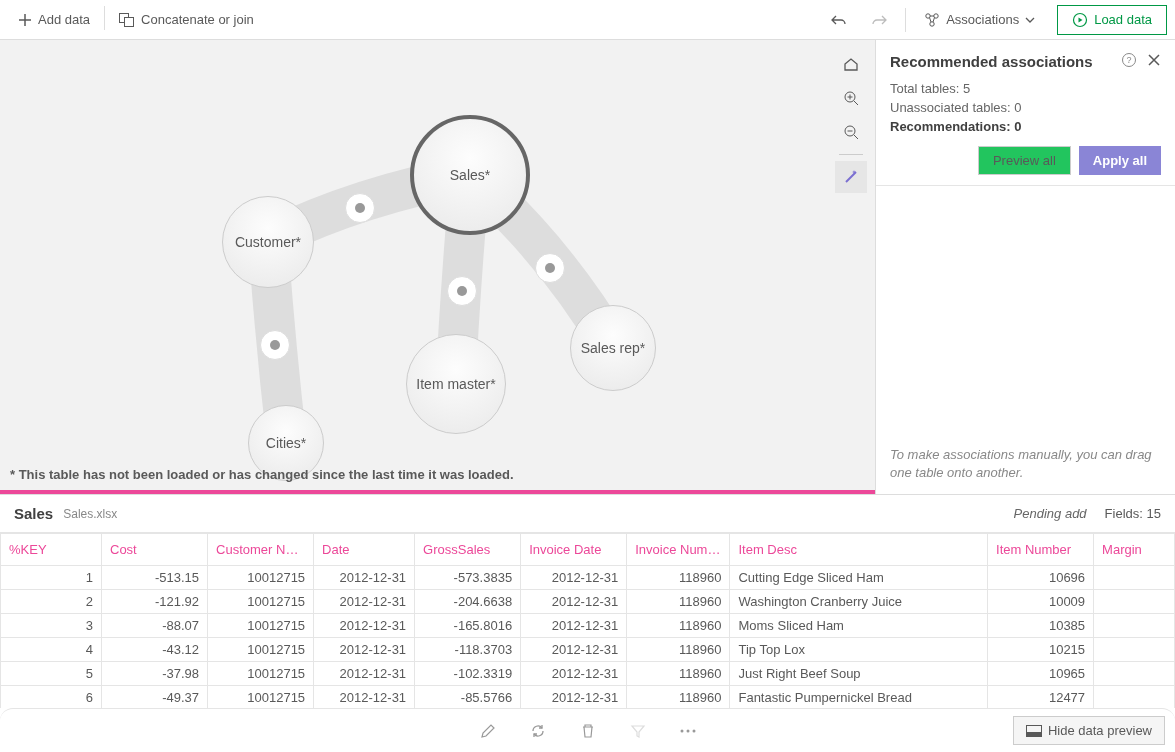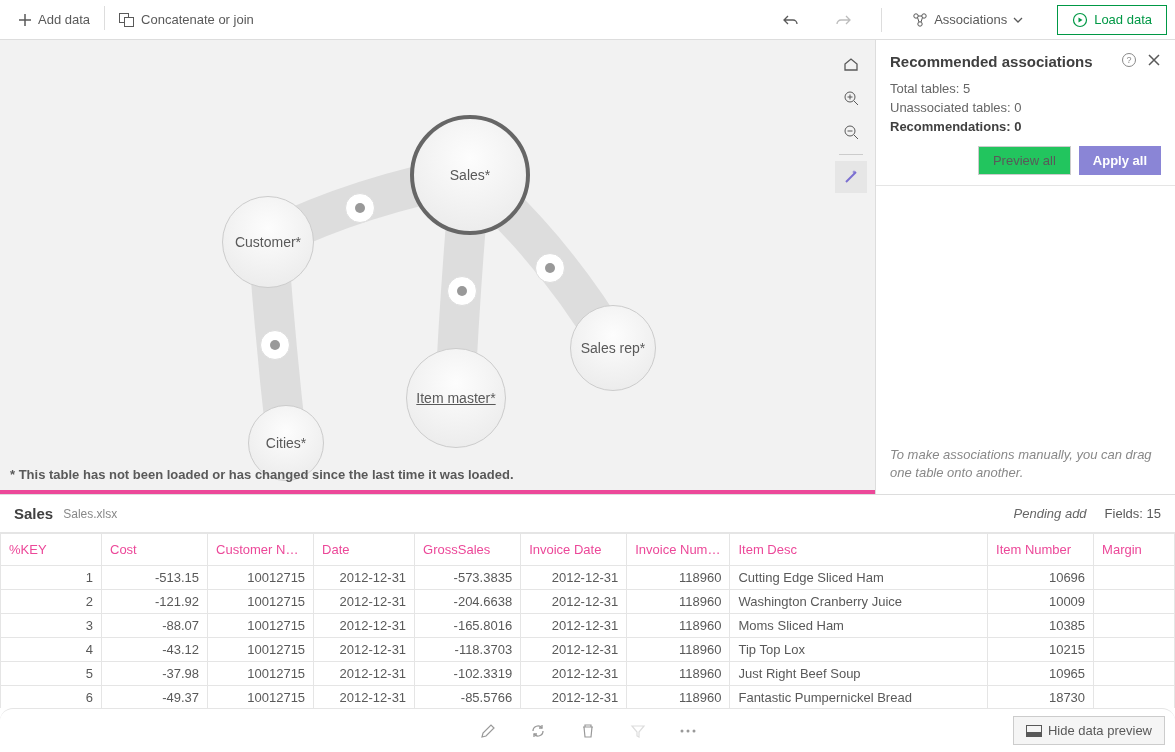--- a/index.html
+++ b/index.html
@@ -15,21 +15,21 @@
     flex-direction: column;
   }
   .toolbar {
     height: 40px;
     border-bottom: 1px solid #ddd;
     display: flex;
     align-items: center;
     padding: 0 8px;
   }
   .tb-left { display: flex; align-items: flex-start; gap: 0; }
-  .tb-right { margin-left: auto; display: flex; align-items: center; gap: 16px; }
+  .tb-right { margin-left: auto; display: flex; align-items: center; gap: 4px; }
   .tb-btn {
     display: flex;
     align-items: center;
     gap: 6px;
     padding: 6px 10px;
     cursor: pointer;
     color: #595959;
     font-size: 13px;
   }
   .tb-sep { width:1px; height:24px; background:#ddd; margin:0 4px; }
@@ -291,21 +291,21 @@
 
     <div class="bubble main-b" style="left:410px;top:75px;width:120px;height:120px;">
       <span>Sales*</span>
     </div>
     <div class="bubble" style="left:222px;top:156px;width:92px;height:92px;">
       <span>Customer*</span>
     </div>
     <div class="bubble" style="left:248px;top:365px;width:76px;height:76px;">
       <span>Cities*</span>
     </div>
-    <div class="bubble" style="left:406px;top:308px;width:100px;height:100px;text-decoration:underline;">
+    <div class="bubble" style="left:406px;top:294px;width:100px;height:100px;">
       <span>Item master*</span>
     </div>
     <div class="bubble" style="left:570px;top:265px;width:86px;height:86px;">
       <span>Sales rep*</span>
     </div>
 
     <div class="conn-node" style="left:345px;top:153px"></div>
     <div class="conn-node" style="left:447px;top:236px"></div>
     <div class="conn-node" style="left:535px;top:213px"></div>
     <div class="conn-node" style="left:260px;top:290px"></div>
@@ -473,21 +473,21 @@
           </tr>
           <tr>
             <td class="num">6</td>
             <td class="num">-49.37</td>
             <td class="num">10012715</td>
             <td class="num">2012-12-31</td>
             <td class="num">-85.5766</td>
             <td class="num">2012-12-31</td>
             <td class="num">118960</td>
             <td class="txt">Fantastic Pumpernickel Bread</td>
-            <td class="num">18730</td>
+            <td class="num">12477</td>
             <td class="num"></td>
           </tr>
         </tbody>
     </table>
   </div>
   <div class="preview-footer">
     <div class="pf-icon">
       <svg width="18" height="18" viewBox="0 0 18 18">
           <path d="M3 15l1-4 8-8 3 3-8 8-4 1z" fill="none" stroke="#999" stroke-width="1.2"></path>
         </svg>

